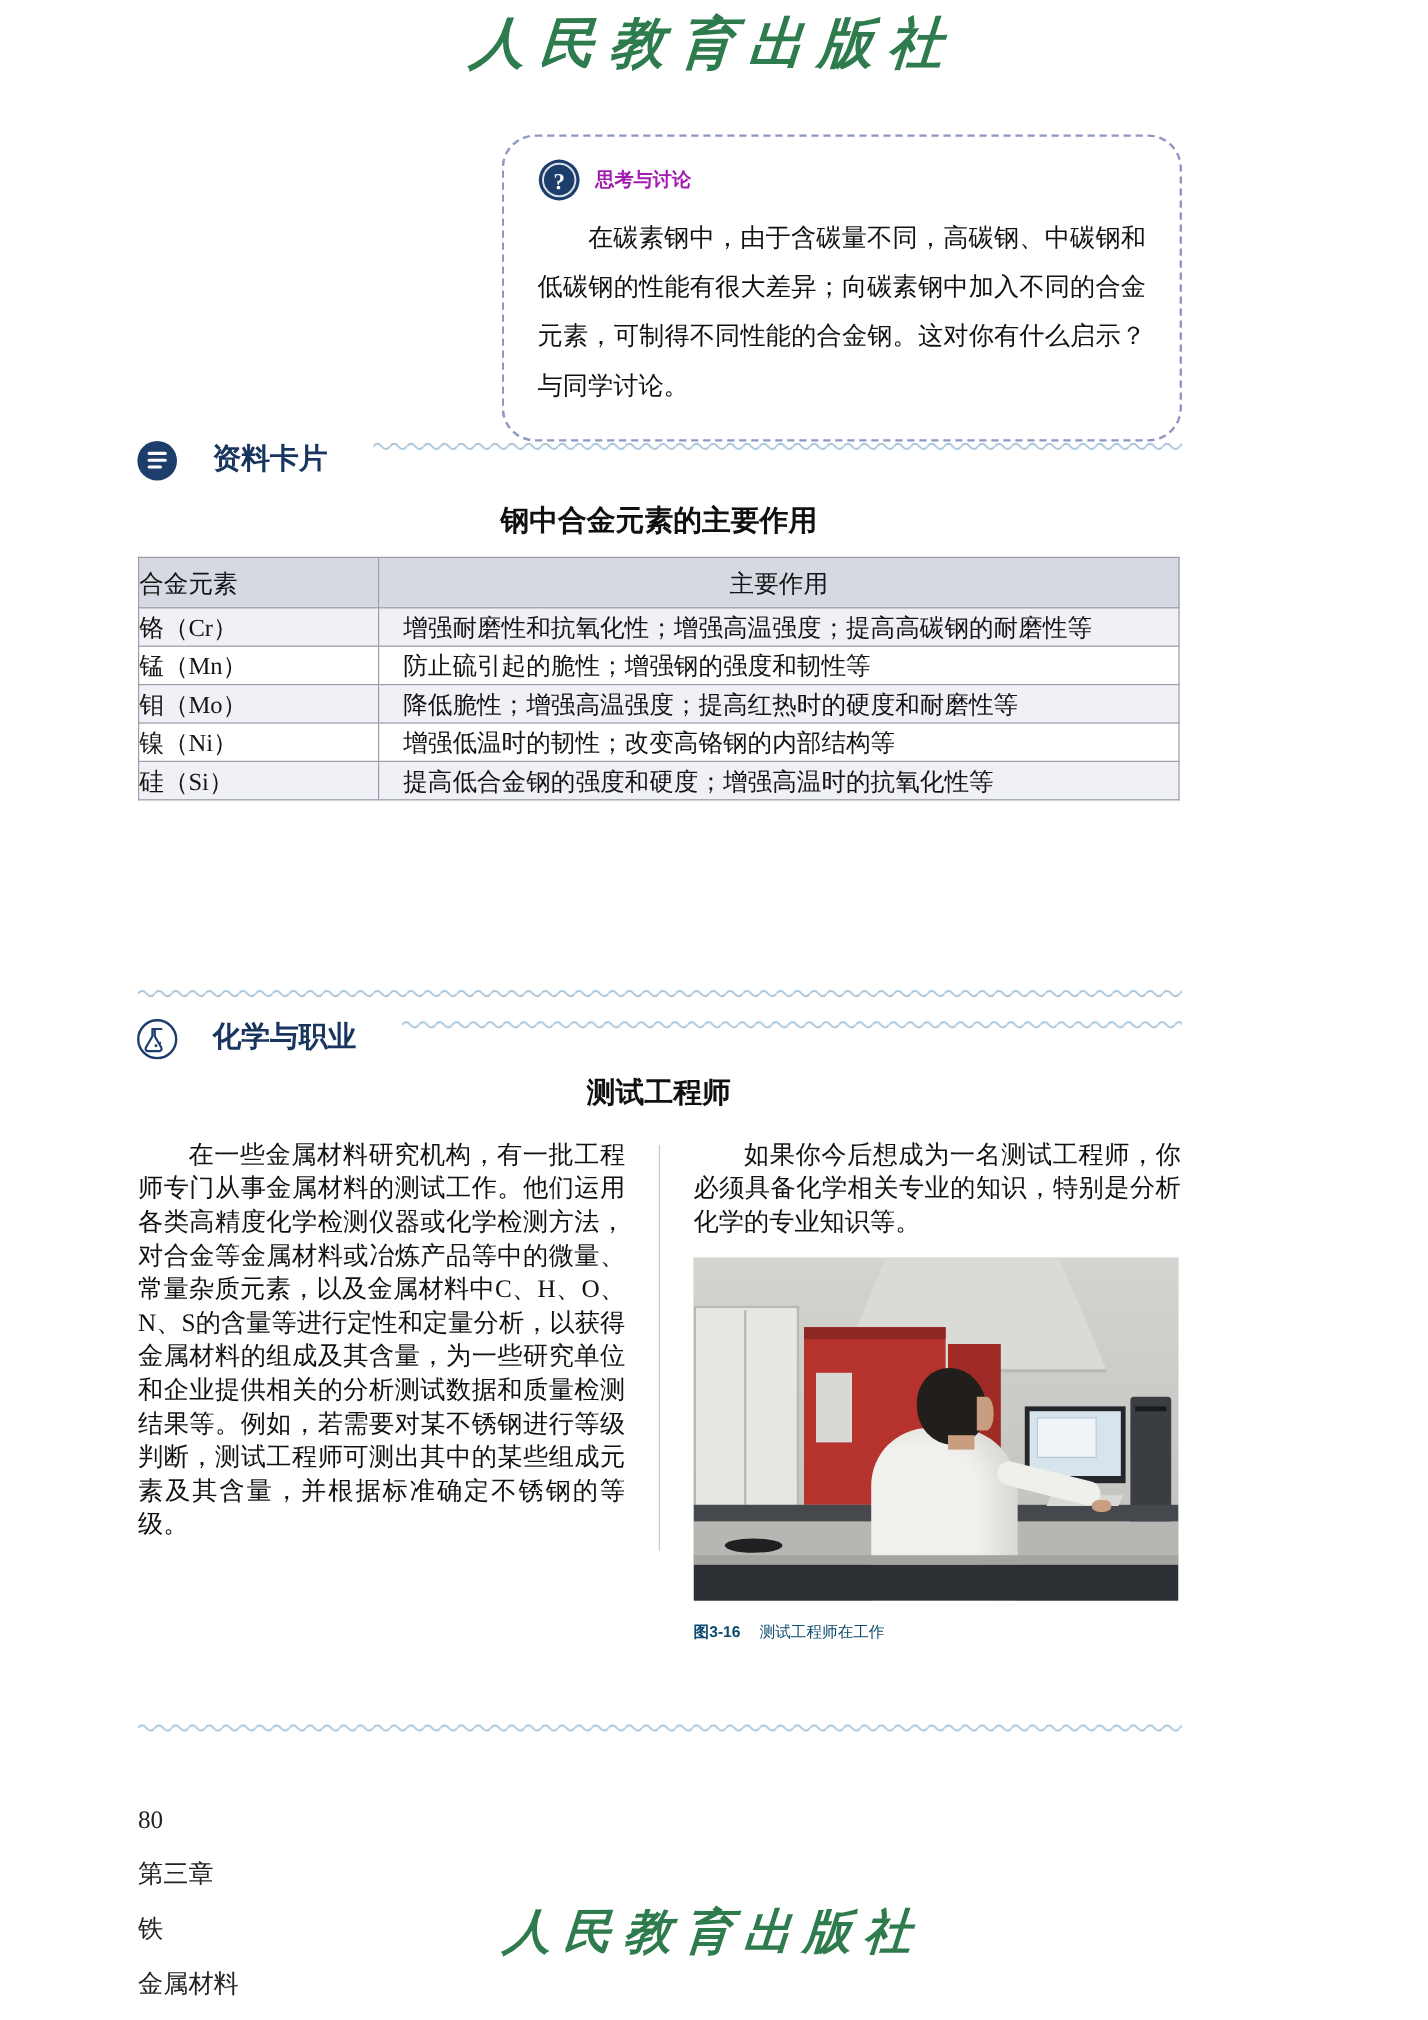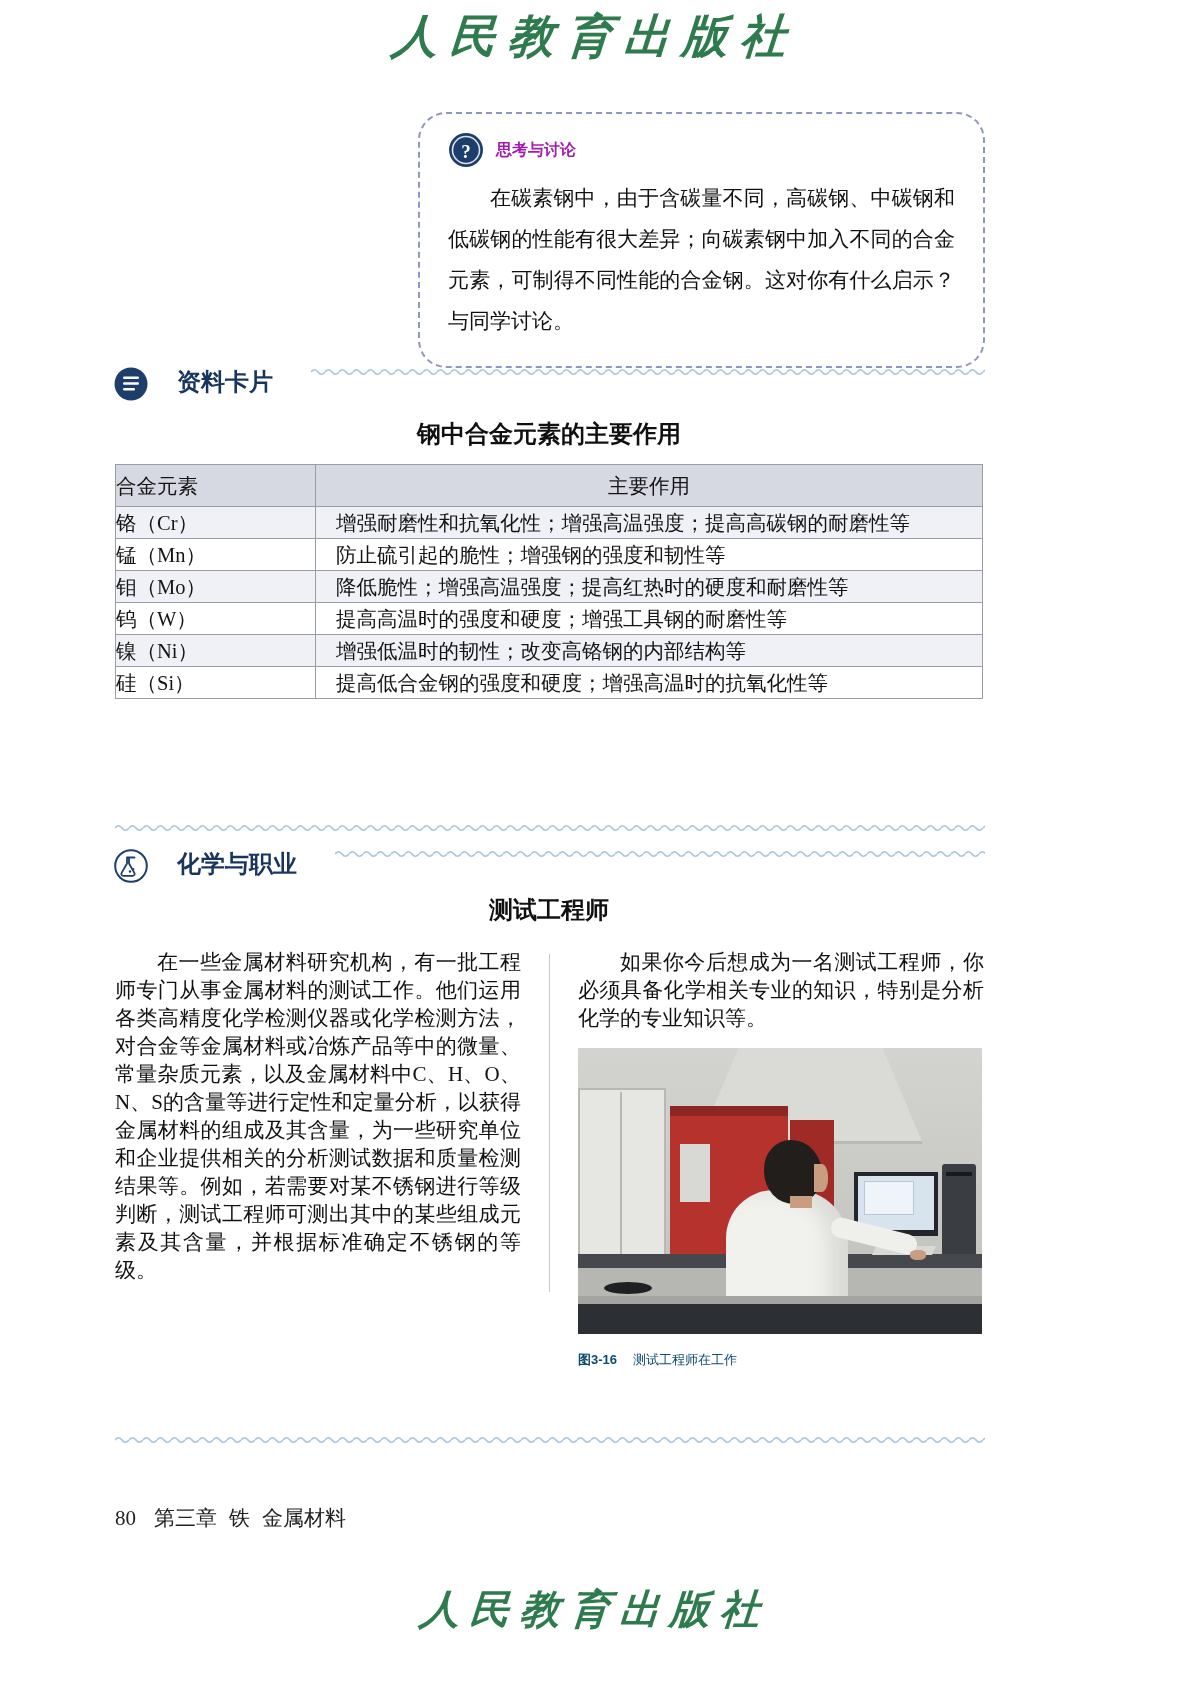--- a/index.html
+++ b/index.html
@@ -93,21 +93,21 @@
   .ph-person-arm { left:252px; top:178px; width:88px; height:20px; background:#efefeb; border-radius:10px; transform:rotate(14deg); }
   .ph-person-hand { left:332px; top:202px; width:16px; height:10px; background:#c99d80; border-radius:40%; }
   .ph-stool { left:26px; top:234px; width:48px; height:12px; background:#1e2022; border-radius:50%; }
   .ph-bench-top { left:0; top:248px; width:404px; height:8px; background:#a4a5a1; }
   .ph-bench { left:0; top:256px; width:404px; height:30px; background:#2c2f33; }
 
   .figcaption { margin-top:12px; font-family:"Liberation Sans", sans-serif; font-size:13px; color:#0c4a6e; }
   .figcaption .fig-label { font-weight:bold; margin-right:16px; }
 
   
-  .footer { position:absolute; left:115px; top:1504px; display:flex; align-items:baseline; gap:18px; font-size:21px; color:#222; }
+  .footer { position:absolute; left:115px; top:1504px; display:flex; align-items:baseline; gap:18px; font-size:21px; color:#222;flex-direction:column; }
   .footer .sep { margin-left:-6px; }
 </style>
 </head>
 <body>
 
 <div class="page">
 
   <div class="logo logo-top">人民教育出版社</div>
 
   <div class="think-box">
@@ -155,24 +155,20 @@
           <td class="c1">铬（Cr）</td>
           <td class="effect">增强耐磨性和抗氧化性；增强高温强度；提高高碳钢的耐磨性等</td>
         </tr>
         <tr>
           <td class="c1">锰（Mn）</td>
           <td class="effect">防止硫引起的脆性；增强钢的强度和韧性等</td>
         </tr>
         <tr>
           <td class="c1">钼（Mo）</td>
           <td class="effect">降低脆性；增强高温强度；提高红热时的硬度和耐磨性等</td>
-        </tr>
-        <tr>
-          <td class="c1">钨（W）</td>
-          <td class="effect">提高高温时的强度和硬度；增强工具钢的耐磨性等</td>
         </tr>
         <tr>
           <td class="c1">镍（Ni）</td>
           <td class="effect">增强低温时的韧性；改变高铬钢的内部结构等</td>
         </tr>
         <tr>
           <td class="c1">硅（Si）</td>
           <td class="effect">提高低合金钢的强度和硬度；增强高温时的抗氧化性等</td>
         </tr>
       </tbody>

